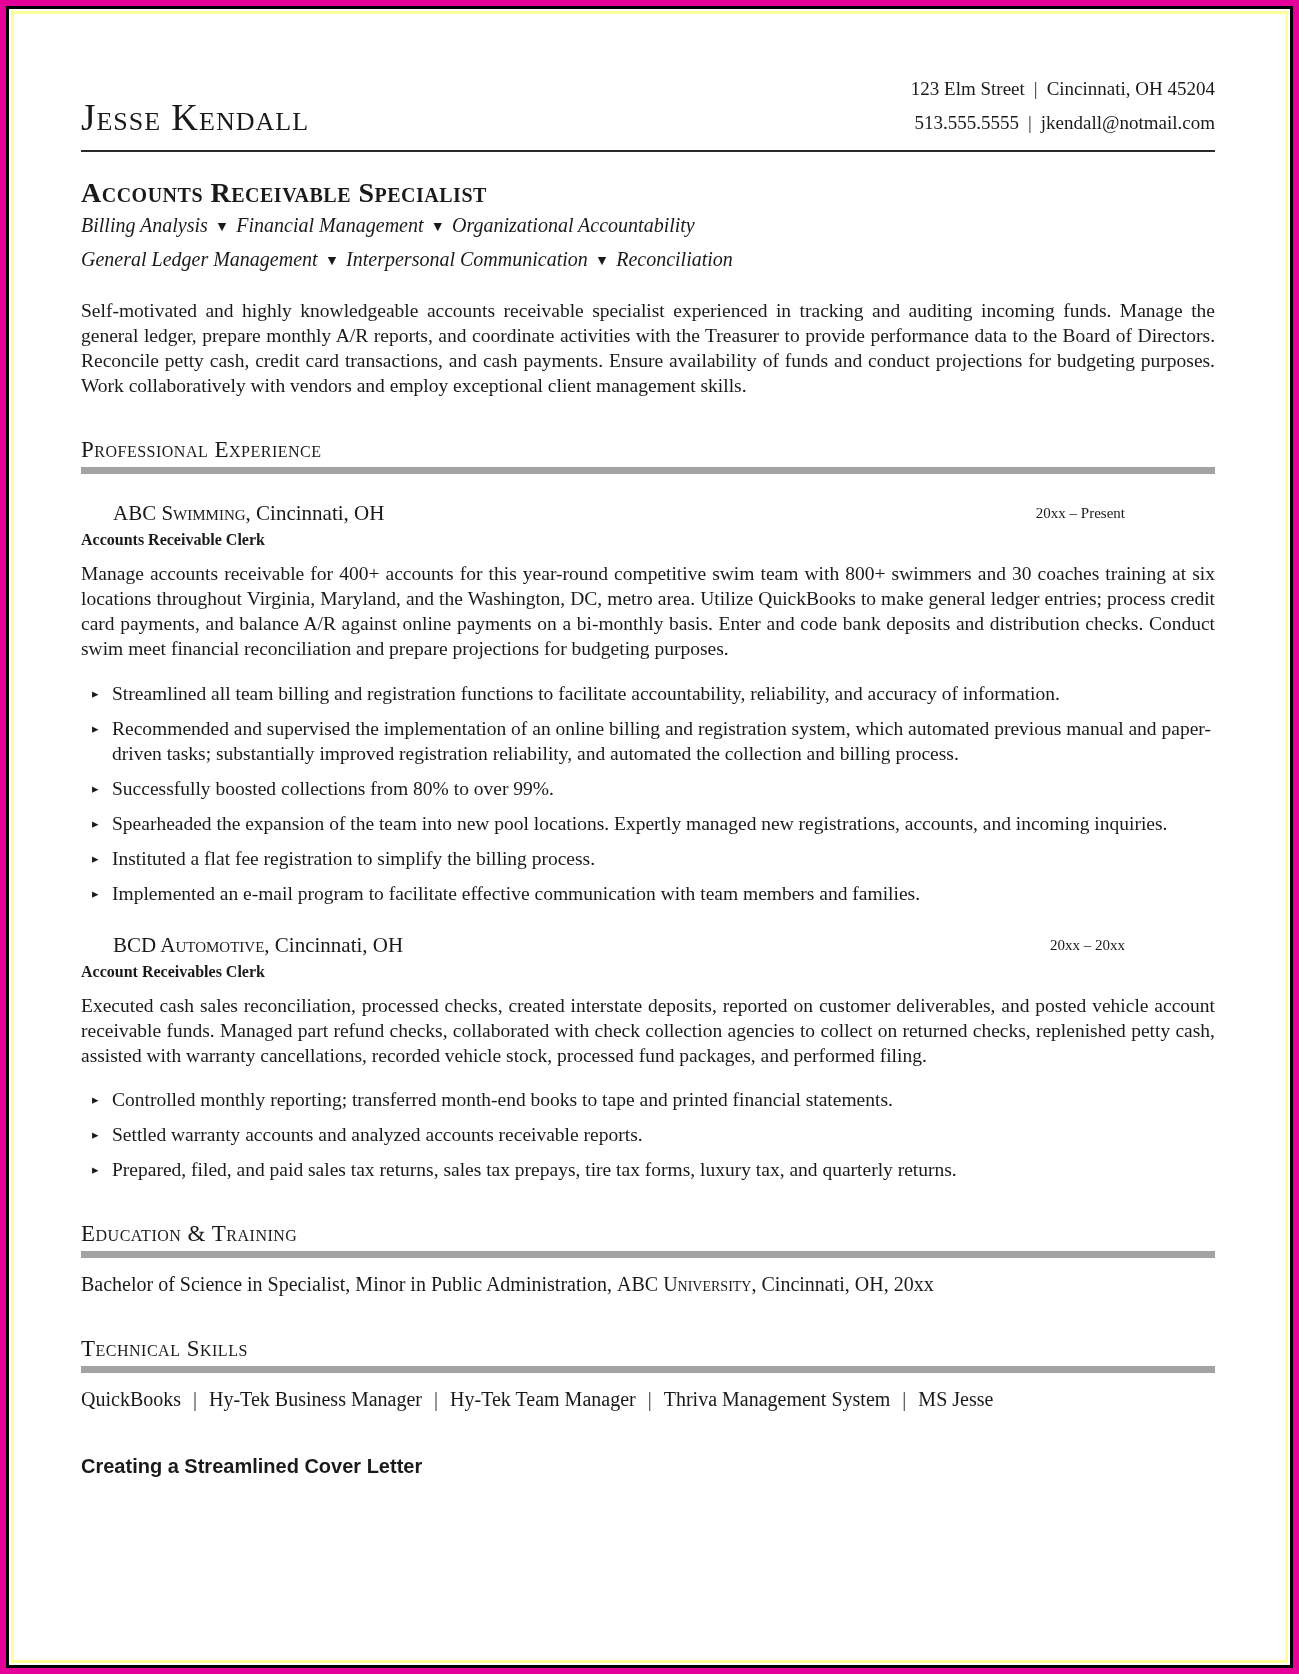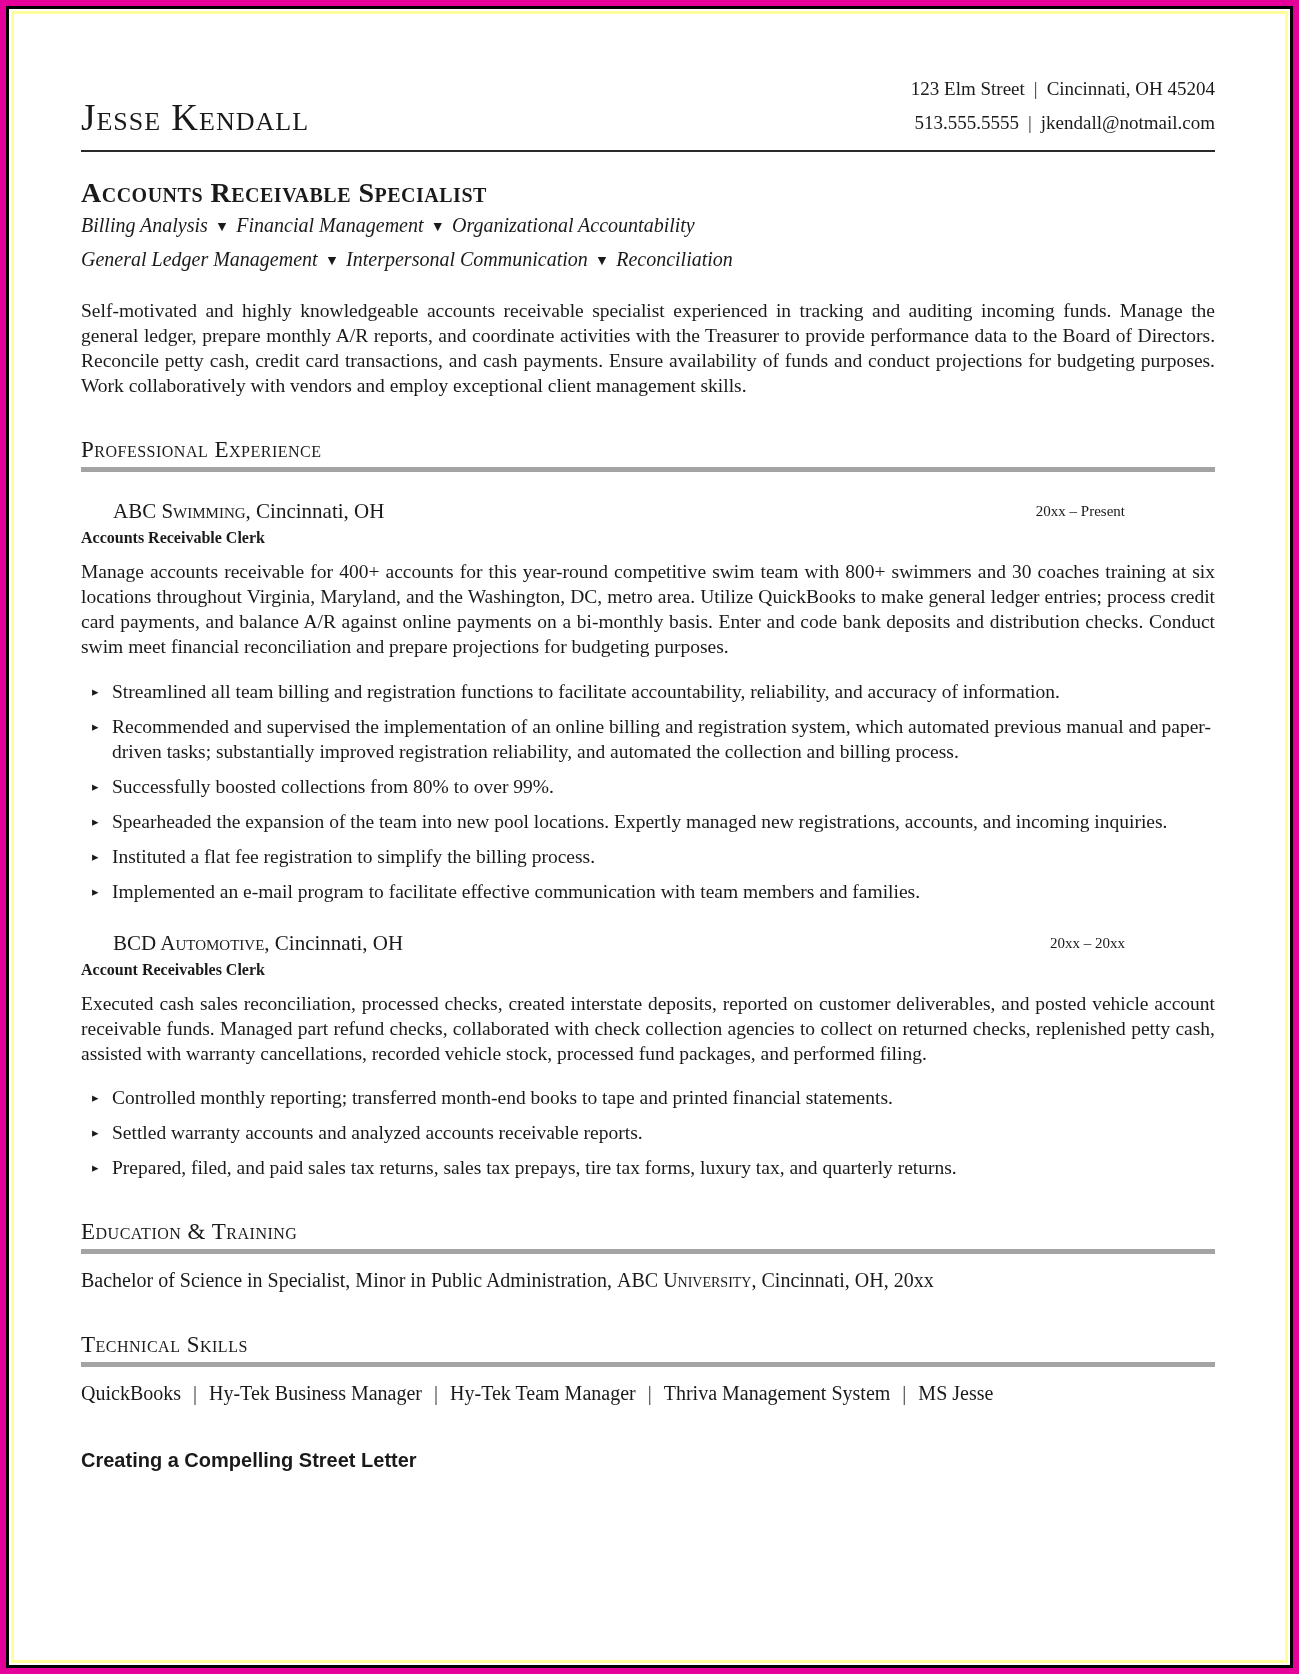--- a/index.html
+++ b/index.html
@@ -26,21 +26,21 @@
 
   
   .headline { margin-top:24px; font-variant:small-caps; font-weight:bold; font-size:28px; line-height:34px; letter-spacing:0.5px; }
   .kw-line { font-style:italic; font-size:20px; line-height:31px; }
   .kw-line:first-of-type { margin-top:8px; }
   .kw-sep { font-style:normal; font-family:"DejaVu Sans", sans-serif; font-size:11px; margin:0 10px; position:relative; top:-2px; }
 
   .summary { margin-top:20px; text-align:justify; }
 
   
-  .sec-head { margin-top:38px; border-bottom:5px solid #a3a3a3; padding-bottom:3px; }
+  .sec-head { margin-top:38px; border-bottom:7px solid #a3a3a3; padding-bottom:3px; }
   .sec-head .sec-title { font-variant:small-caps; font-size:23px; line-height:28px; letter-spacing:0.5px; }
 
   
   .job-head { display:flex; justify-content:space-between; margin-top:25px; font-size:21px; line-height:28px; }
   .company { font-variant:small-caps;margin-left:32px; }
   .job-dates { padding-right:90px; font-size:15px; white-space:nowrap; }
   .job-title { font-weight:bold; font-size:16px; line-height:26px; }
   .job-desc { margin-top:8px; text-align:justify; }
 
   ul.bullets { list-style:none; margin:19px 0 0 0; padding:0; }
@@ -156,19 +156,19 @@
         <span>Bachelor of Science in Specialist, Minor in Public Administration, </span><span class="school">ABC University</span><span>, Cincinnati, OH, 20xx</span>
       </div>
 
       <div class="sec-head">
         <span class="sec-title">Technical Skills</span>
       </div>
       <div class="skills-line">
         <span>QuickBooks</span><span class="pipe">|</span><span>Hy-Tek Business Manager</span><span class="pipe">|</span><span>Hy-Tek Team Manager</span><span class="pipe">|</span><span>Thriva Management System</span><span class="pipe">|</span><span>MS Jesse</span>
       </div>
 
-      <div class="footer-line">Creating a Compelling Street Letter</div>
+      <div class="footer-line">Creating a Streamlined Cover Letter</div>
 
     </div>
    </div>
   </div>
  </div>
 </div>
 
 </body></html>

